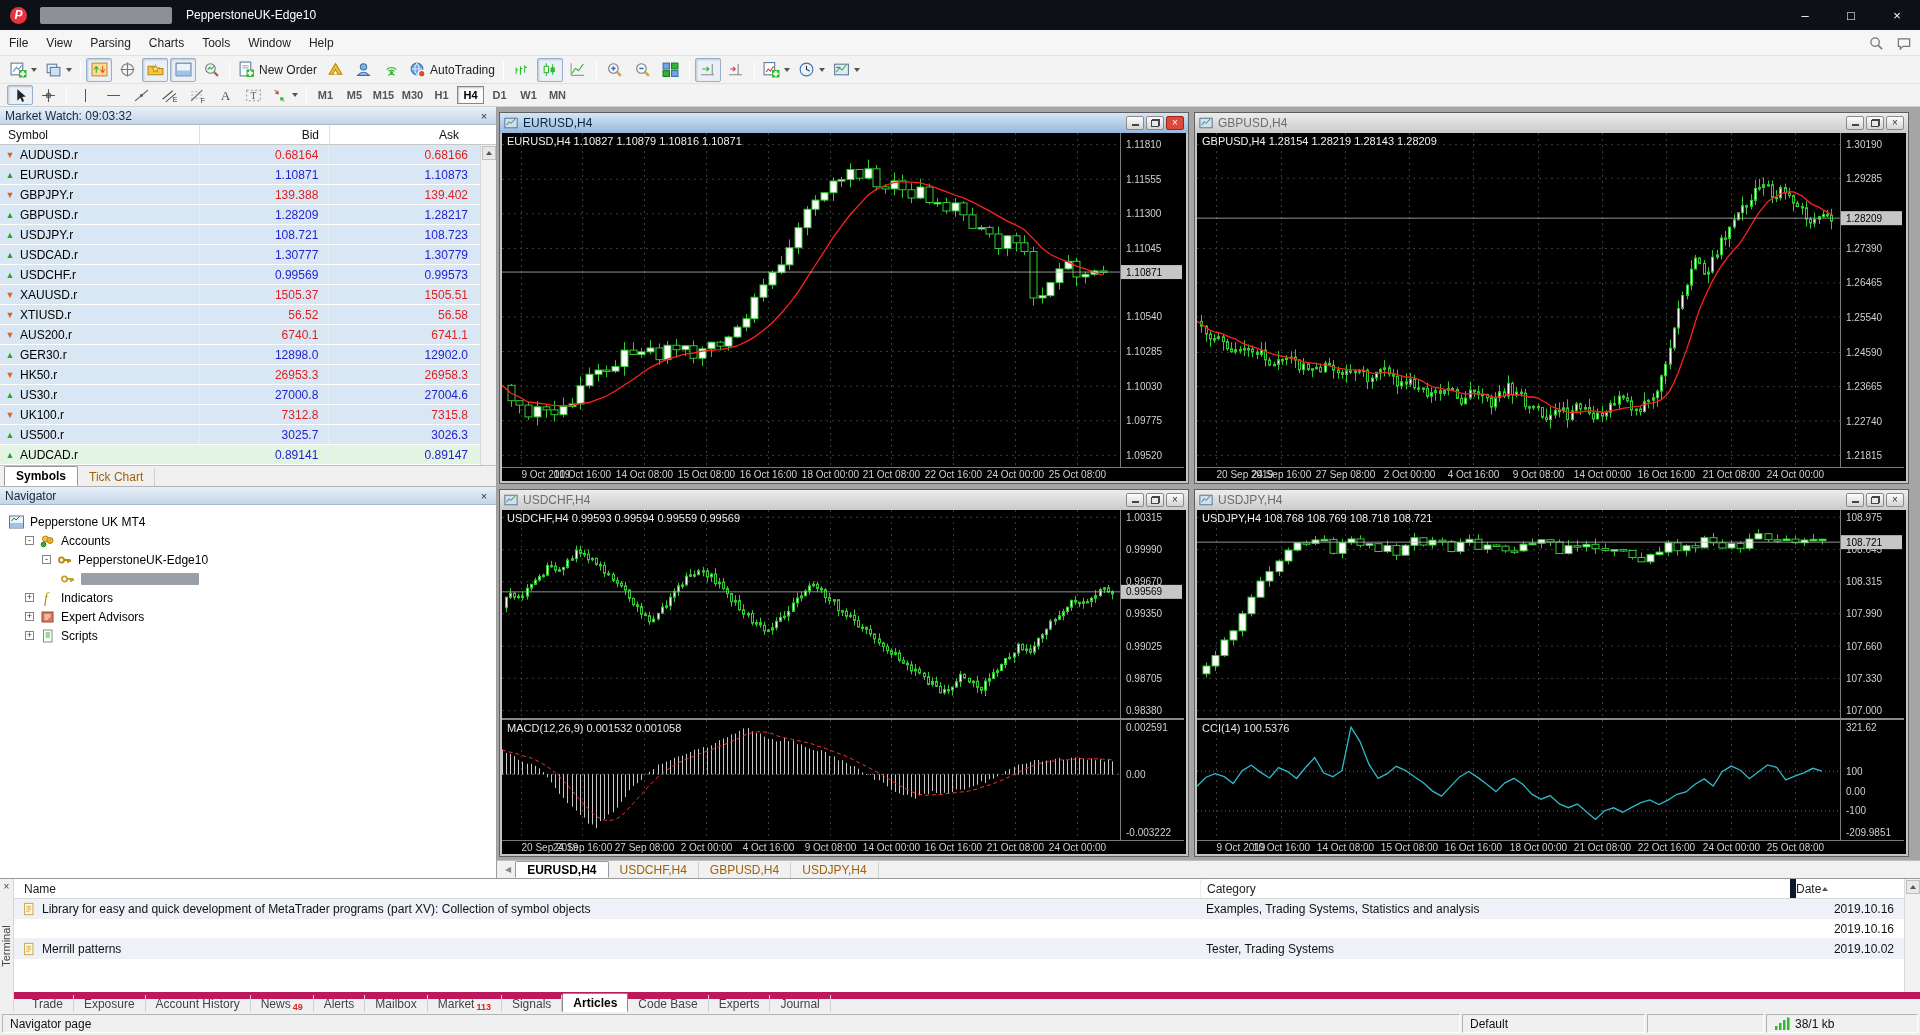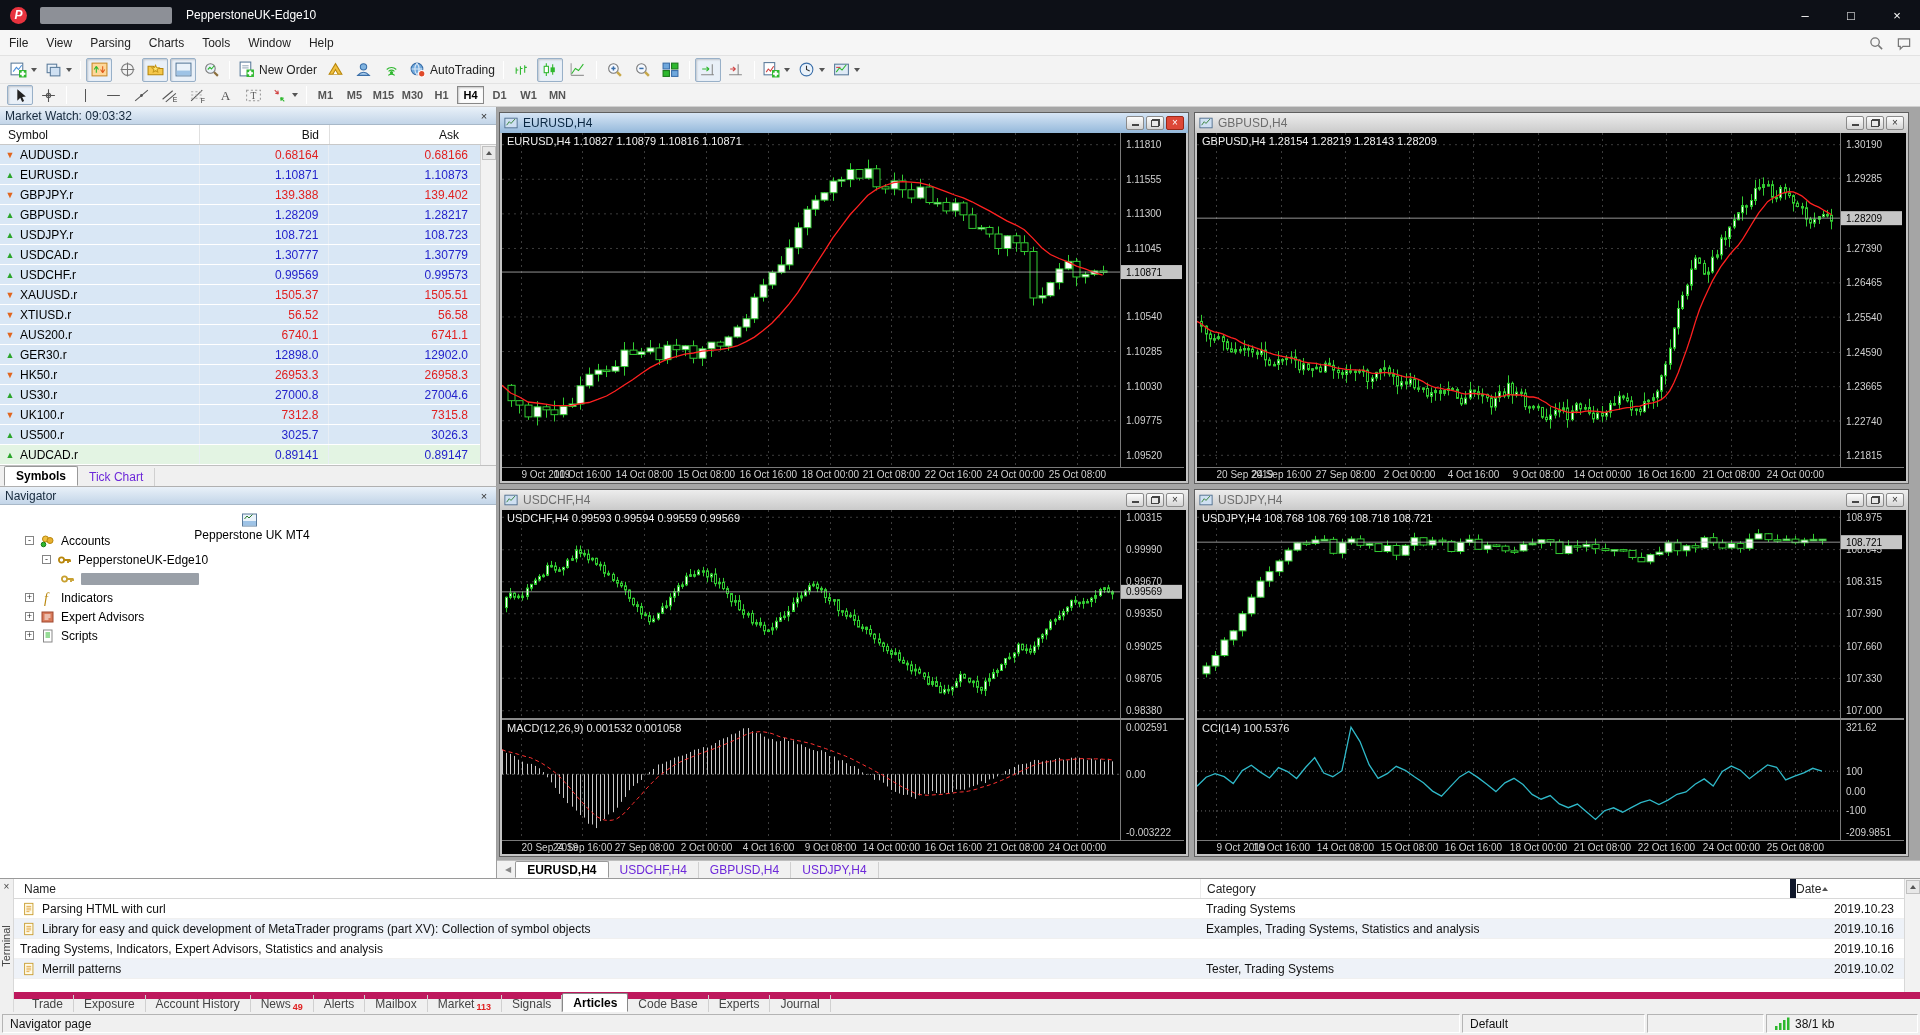--- a/index.html
+++ b/index.html
@@ -47,21 +47,21 @@
 .mw-sym{width:200px;display:flex;align-items:center;padding-left:5px;gap:5px;color:#000;border-right:1px solid #e8eef5;height:100%}
 .arr{font-size:9px;width:10px;text-align:center}
 .arr.up{color:#2aa52a}.arr.down{color:#e0661e}
 .mw-bid{width:130px;text-align:right;padding-right:10px;border-right:1px solid #e8eef5;height:100%;display:flex;align-items:center;justify-content:flex-end}
 .mw-ask{width:151px;text-align:right;padding-right:12px;height:100%;display:flex;align-items:center;justify-content:flex-end}
 .val-up{color:#2323cb}.val-down{color:#e02020}
 .mw-scroll{position:absolute;right:0;top:38px;width:16px;bottom:21px;background:#f2f2f2;border-left:1px solid #d8d8d8}
 .scroll-arrow{width:14px;height:14px;margin:1px auto;background:#e8e8e8;border:1px solid #c0c0c0;display:flex;align-items:center;justify-content:center}
 .tri-up{width:0;height:0;border-left:3px solid transparent;border-right:3px solid transparent;border-bottom:4px solid #555}
 .doc-tabs{position:absolute;left:0;right:0;bottom:0;height:21px;background:#f0f0f0;border-top:1px solid #c0c0c0;display:flex;align-items:flex-end;padding-left:4px}
-.doc-tab{height:18px;padding:0 11px;color:#6d28d9;display:flex;align-items:center;border-right:1px solid #d0d0d0}
+.doc-tab{height:18px;padding:0 11px;color:#a16207;display:flex;align-items:center;border-right:1px solid #d0d0d0}
 .doc-tab.active{background:#fff;border:1px solid #999;border-bottom:1px solid #fff;color:#000;height:20px;border-radius:2px 2px 0 0;font-weight:bold}
 #navigator{position:absolute;left:0;top:486px;width:497px;height:506px;background:#fff;border-right:1px solid #9e9e9e;border-top:1px solid #b0b0b0}
 #nav-tree{position:absolute;top:18px;left:0;right:0;bottom:21px;background:#fff;padding-top:7px}
 .tree-item{height:19px;display:flex;align-items:center;color:#000}
 .expand-box{width:9px;height:9px;border:1px solid #848484;background:#fff;font-size:9px;line-height:7px;text-align:center;color:#333;margin-right:5px;flex:none}
 .tree-icon{width:17px;height:16px;margin-right:5px;flex:none}
 .redact-line{width:118px;height:12px;background:#9aa0a8;border-radius:1px}
 
 
 #charts-area{position:absolute;left:497px;top:107px;right:0;bottom:157px;background:#a5a5a5}
@@ -546,21 +546,21 @@
         <div class="doc-tab">Tick Chart</div>
       </div>
   </div>
 
   <div id="navigator">
     <div class="panel-header">
       <span>Navigator</span>
       <span class="panel-close">×</span>
     </div>
     <div id="nav-tree">
-        <div class="tree-item" style="padding-left: 8px; flex-direction: column;">
+        <div class="tree-item" style="padding-left: 8px;">
           <svg viewBox="0 0 16 16" width="16" height="16" class="tree-icon">
             <rect x="1" y="2" width="14" height="12" fill="#eaf2fa" stroke="#5a7a9a"></rect>
             <rect x="1.5" y="9" width="13" height="4.5" fill="#9ec3e6"></rect>
             <path d="M3 7 l2.5 -3 2 2 3.5 -3.5" stroke="#2a7a2a" fill="none"></path>
           </svg>
           <span>Pepperstone UK MT4</span>
         </div>
         <div class="tree-item" style="padding-left: 25px;">
           <span class="expand-box">-</span>
           <svg viewBox="0 0 16 16" width="16" height="16" class="tree-icon">
@@ -1935,44 +1935,32 @@
     </div>
     <div class="term-header">
       <div class="th-name">Name</div>
       <div class="th-cat">Category</div>
       <div class="th-date">
         <span>Date</span>
           <span class="tri-up"></span>
       </div>
     </div>
     <div id="term-rows">
-        <div class="term-row">
-          <div class="tr-name">
-            <svg viewBox="0 0 16 16" width="14" height="14">
-              <rect x="3" y="1.5" width="9.5" height="13" fill="#fffbe8" stroke="#c89a2a"></rect>
-              <path d="M5 5 h5.5 M5 7 h5.5 M5 9 h5.5 M5 11 h3.5" stroke="#e0a43a"></path>
-            </svg>
-            <span>Parsing HTML with curl</span>
-          </div>
-          <div class="tr-cat">Trading Systems</div>
-          <div class="tr-date">2019.10.23</div>
-        </div>
         <div class="term-row alt">
           <div class="tr-name">
             <svg viewBox="0 0 16 16" width="14" height="14">
               <rect x="3" y="1.5" width="9.5" height="13" fill="#fffbe8" stroke="#c89a2a"></rect>
               <path d="M5 5 h5.5 M5 7 h5.5 M5 9 h5.5 M5 11 h3.5" stroke="#e0a43a"></path>
             </svg>
             <span>Library for easy and quick development of MetaTrader programs (part XV): Collection of symbol objects</span>
           </div>
           <div class="tr-cat">Examples, Trading Systems, Statistics and analysis</div>
           <div class="tr-date">2019.10.16</div>
         </div>
         <div class="term-row">
-          <div class="tr-cat">Trading Systems, Indicators, Expert Advisors, Statistics and analysis</div>
           <div class="tr-date">2019.10.16</div>
         </div>
         <div class="term-row alt">
           <div class="tr-name">
             <svg viewBox="0 0 16 16" width="14" height="14">
               <rect x="3" y="1.5" width="9.5" height="13" fill="#fffbe8" stroke="#c89a2a"></rect>
               <path d="M5 5 h5.5 M5 7 h5.5 M5 9 h5.5 M5 11 h3.5" stroke="#e0a43a"></path>
             </svg>
             <span>Merrill patterns</span>
           </div>

